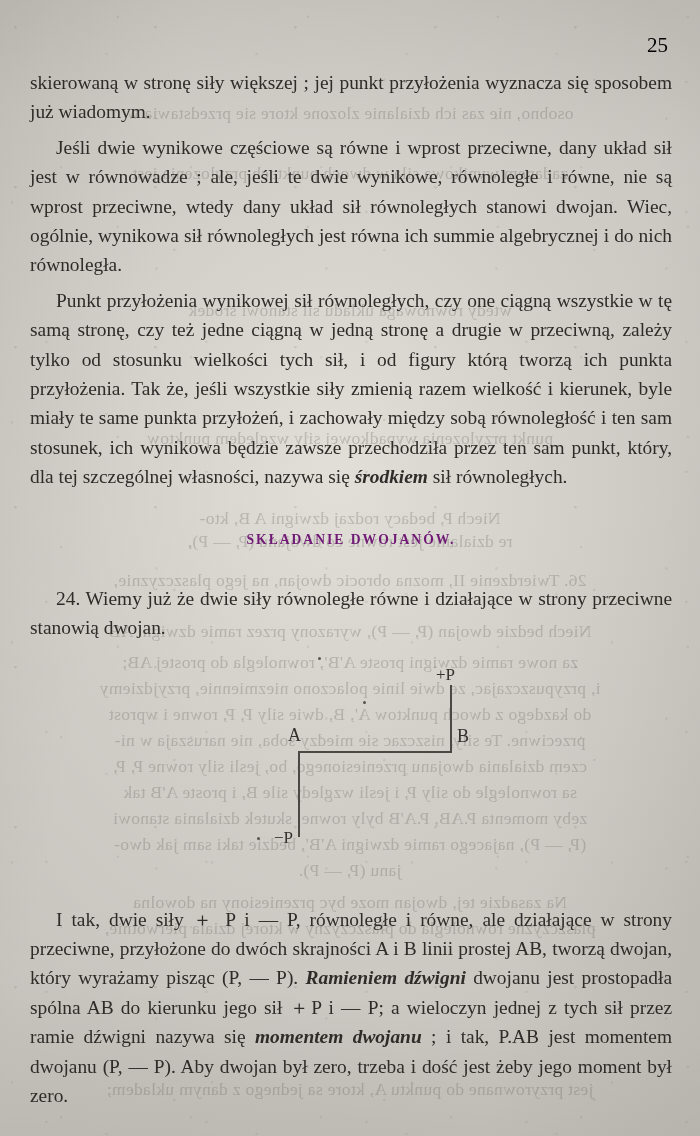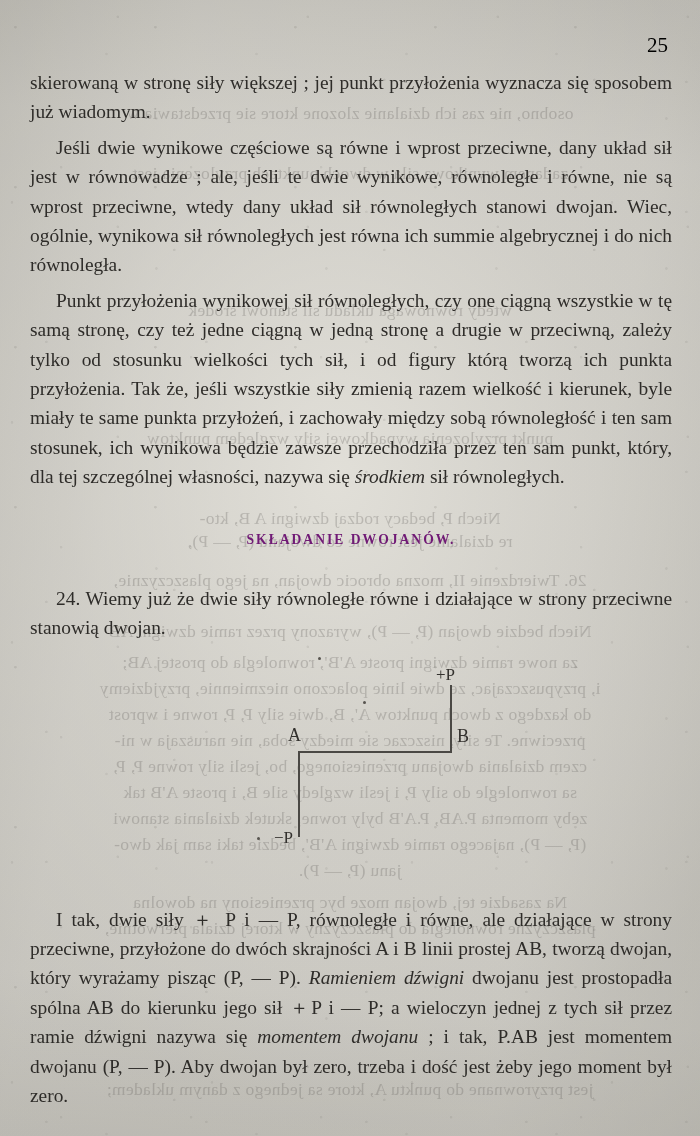--- a/index.html
+++ b/index.html
@@ -89,21 +89,21 @@
     margin: 0 0 0px 0;
     font-size: 19.4px;
     line-height: 29.4px;
     text-align: justify;
     text-align-last: left;
     color: #2e2c29;
     text-indent: 0;
   }
   p.para.indent { text-indent: 26px; margin-top: 36px; }
   p.para + p.para { margin-top: 6px; }
-  .it { font-style: italic; }
+  .it { font-style: italic; font-weight: bold; }
 
   .section-head {
     margin: 40px 0 14px 0;
     text-align: center;
     font-size: 13.6px;
     letter-spacing: 2.0px;
     font-weight: 600;
     color: #701a75;
   }
 

